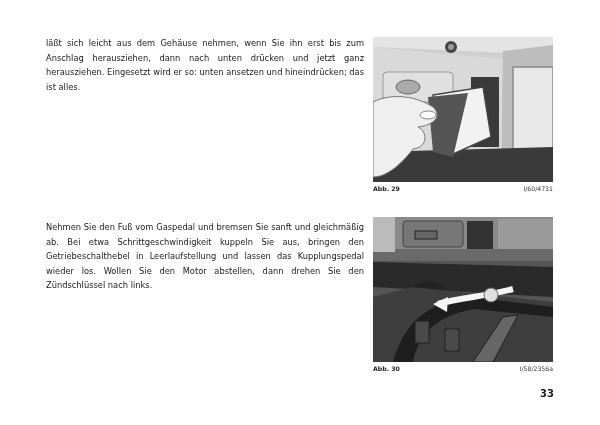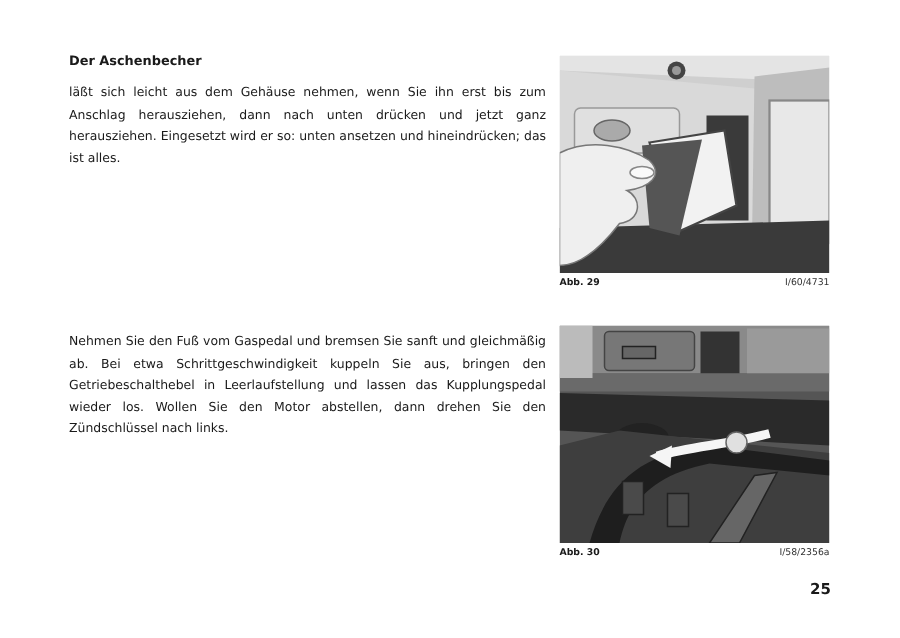--- a/index.html
+++ b/index.html
@@ -16,21 +16,20 @@
   .caption .num { font-weight: bold; }
   .caption .ref { color: #333; }
   #fig1 { top: 37px; }
   #fig2 { top: 217px; }
   .page-number { position: absolute; right: 46px; top: 388px; font-size: 10px; font-weight: bold; }
 </style>
 </head>
 <body>
 
 <div class="section" id="sec1">
-  <h2 class="heading">Der Aschenbecher</h2>
   <p class="body">läßt sich leicht aus dem Gehäuse nehmen, wenn Sie ihn erst bis zum Anschlag herausziehen, dann nach unten drücken und jetzt ganz herausziehen. Eingesetzt wird er so: unten ansetzen und hineindrücken; das ist alles.</p>
 </div>
 
 <div class="section" id="sec2">
   <p class="body">Nehmen Sie den Fuß vom Gaspedal und bremsen Sie sanft und gleichmäßig ab. Bei etwa Schrittgeschwindigkeit kuppeln Sie aus, bringen den Getriebeschalthebel in Leerlaufstellung und lassen das Kupplungspedal wieder los. Wollen Sie den Motor abstellen, dann drehen Sie den Zündschlüssel nach links.</p>
 </div>
 
 <div class="figure" id="fig1">
   <div class="photo">
     <svg width="180" height="145" viewBox="0 0 180 145">
@@ -79,13 +78,13 @@
       <polygon points="60,87 75,80 74,95" fill="#f5f5f5"></polygon>
       <circle cx="118" cy="78" r="7" fill="#e0e0e0" stroke="#666"></circle>
     </svg>
   </div>
   <div class="caption">
     <span class="num">Abb. 30</span>
     <span class="ref">I/58/2356a</span>
   </div>
 </div>
 
-<div class="page-number">25</div>
+<div class="page-number">33</div>
 
 </body></html>

